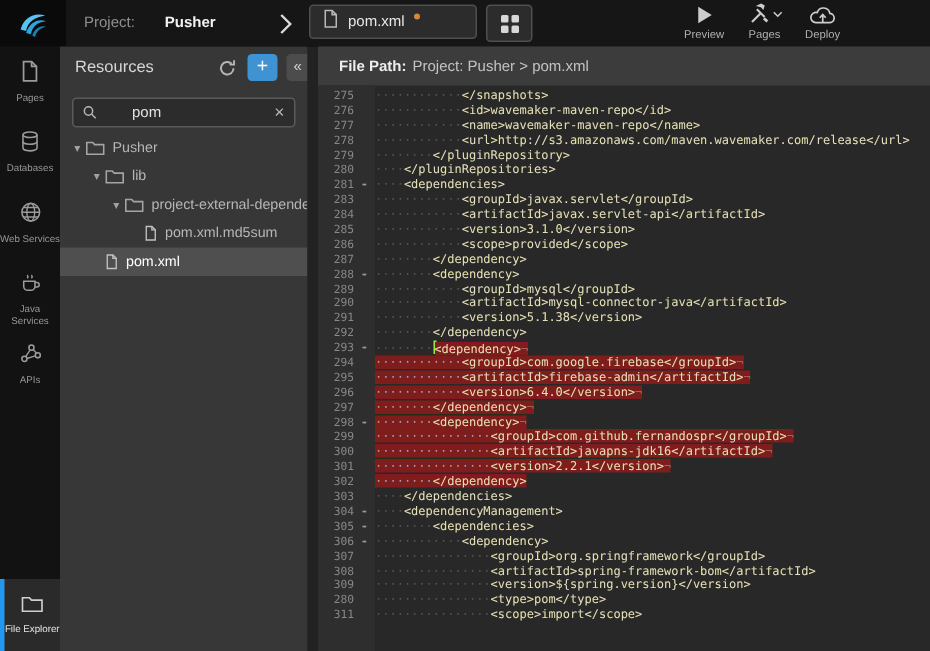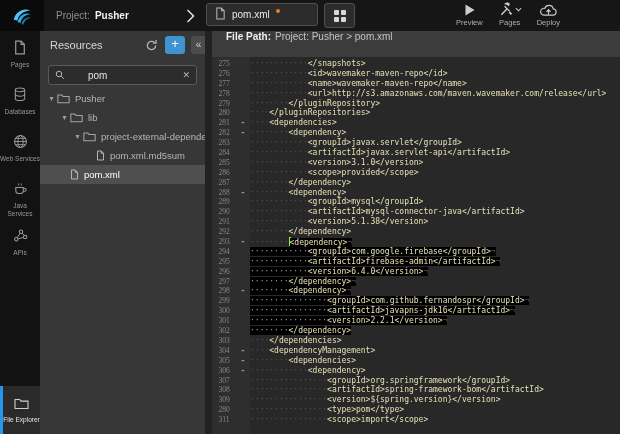--- a/index.html
+++ b/index.html
@@ -1,21 +1,21 @@
 <!DOCTYPE html>
 <html><head>
 <meta charset="utf-8">
 <style>
   html,body{margin:0;padding:0;background:#000;}
   #app{position:relative;width:620px;height:434px;overflow:hidden;background:#282828;
        font-family:"Liberation Sans",sans-serif;-webkit-font-smoothing:antialiased;}
   
   #topbar{position:absolute;left:0;top:0;width:620px;height:31px;background:#161616;border-bottom:1px solid #000;}
   #logo-box{position:absolute;left:0;top:0;width:44px;height:31px;background:#0a0a0a;display:flex;align-items:center;justify-content:center;}
-  #project{position:absolute;left:56px;top:0;height:31px;display:flex;align-items:center;gap:5px;font-size:10px;}
+  #project{position:absolute;left:56px;top:0;height:31px;display:flex;align-items:center;gap:20px;font-size:10px;}
   #project .plabel{color:#8f8f8f;}
   #project .pname{color:#f2f2f2;font-weight:bold;}
   #top-chevron{position:absolute;left:186px;top:8px;}
   #file-tab{position:absolute;left:206px;top:3px;width:112px;height:23px;background:#2c2c2c;border:1px solid #4f4f4f;border-radius:3px;display:flex;align-items:center;padding:0 8px;gap:6px;box-sizing:border-box;}
   #file-tab .tname{color:#e8e8e8;font-size:10px;}
   #mod-dot{width:4px;height:4px;border-radius:50%;background:#dd8433;margin-top:-8px;}
   #grid-btn{position:absolute;left:324px;top:3px;width:29px;height:23px;background:#2c2c2c;border:1px solid #4f4f4f;border-radius:3px;display:flex;align-items:center;justify-content:center;}
   .gridglyph{display:grid;grid-template-columns:5px 5px;grid-template-rows:5px 5px;gap:2px;}
   .gridglyph i{background:#d8d8d8;border-radius:1px;}
   #actions{position:absolute;left:456px;top:2px;display:flex;gap:15px;}
@@ -42,31 +42,31 @@
   #tree{margin-top:4px;}
   .trow{height:19px;display:flex;align-items:center;white-space:nowrap;overflow:hidden;cursor:pointer;}
   .trow .caret{width:11px;font-size:8px;color:#a0a0a0;text-align:center;flex:none;}
   .trow .ticon{flex:none;display:flex;margin-right:5px;}
   .trow .tlabel{font-size:9.5px;color:#b6b6b6;overflow:hidden;}
   .trow.selected{background:#4f4f4f;}
   .trow.selected .tlabel{color:#fff;}
   
   #editor{position:absolute;left:212px;top:31px;right:0;bottom:0;background:#282828;}
   #divider{position:absolute;left:205px;top:31px;width:7px;height:403px;background:#222;}
-  #filepath-bar{position:absolute;left:0;top:0;right:0;height:26px;background:#3c3c3c;display:flex;align-items:flex-start;padding-left:14px;font-size:10px;gap:4px;}
+  #filepath-bar{position:absolute;left:0;top:0;right:0;height:26px;background:#3c3c3c;display:flex;align-items:center;padding-left:14px;font-size:10px;gap:4px;}
   #filepath-bar .fp-label{color:#ededed;font-weight:bold;}
   #filepath-bar .fp-value{color:#c3c3c3;}
   #code-area{position:absolute;left:0;top:26px;right:0;bottom:0;overflow:hidden;padding-top:2px;cursor:text;}
   #gutter-bg{position:absolute;left:0;top:0;width:38px;height:100%;background:#2e2e2e;}
   .cline{position:relative;height:9.9px;line-height:9.9px;white-space:pre;font-family:"DejaVu Sans Mono",monospace;font-size:8px;}
-  .cline .num{display:inline-block;width:24px;text-align:center;color:#888;font-size:7.5px;vertical-align:top;font-family:Liberation Serif, serif;}
+  .cline .num{display:inline-block;width:24px;text-align:right;color:#888;font-size:7.5px;vertical-align:top;}
   .cline .fold{display:inline-block;width:14px;text-align:center;color:#9a9a9a;font-size:8px;vertical-align:top;font-weight:bold;}
   .ws{color:#555;}
   .codetxt{color:#e6e1b5;}
-  .sel{background:#000000;}
+  .sel{background:#7f1d1d;}
   .sel .ws{color:#98a2bd;}
   .eol{color:rgba(255,255,255,.30);}
   .cursor{display:inline-block;width:2px;height:9px;background:#8cf235;vertical-align:-1.5px;margin-right:-1px;}
 </style>
 </head>
 <body>
 
 <div id="app">
 
   <div id="topbar">
@@ -274,21 +274,20 @@
     <div id="code-area">
       <div id="gutter-bg"></div>
       <div id="code-lines">
           <div class="cline"><span class="num">275</span><span class="fold"></span><span class="ws">············</span><span class="codetxt">&lt;/snapshots&gt;</span></div>
           <div class="cline"><span class="num">276</span><span class="fold"></span><span class="ws">············</span><span class="codetxt">&lt;id&gt;wavemaker-maven-repo&lt;/id&gt;</span></div>
           <div class="cline"><span class="num">277</span><span class="fold"></span><span class="ws">············</span><span class="codetxt">&lt;name&gt;wavemaker-maven-repo&lt;/name&gt;</span></div>
           <div class="cline"><span class="num">278</span><span class="fold"></span><span class="ws">············</span><span class="codetxt">&lt;url&gt;http://s3.amazonaws.com/maven.wavemaker.com/release&lt;/url&gt;</span></div>
           <div class="cline"><span class="num">279</span><span class="fold"></span><span class="ws">········</span><span class="codetxt">&lt;/pluginRepository&gt;</span></div>
           <div class="cline"><span class="num">280</span><span class="fold"></span><span class="ws">····</span><span class="codetxt">&lt;/pluginRepositories&gt;</span></div>
           <div class="cline"><span class="num">281</span><span class="fold">-</span><span class="ws">····</span><span class="codetxt">&lt;dependencies&gt;</span></div>
-          <div class="cline"><span class="num">282</span><span class="fold">-</span><span class="ws">········</span><span class="codetxt">&lt;dependency&gt;</span></div>
           <div class="cline"><span class="num">283</span><span class="fold"></span><span class="ws">············</span><span class="codetxt">&lt;groupId&gt;javax.servlet&lt;/groupId&gt;</span></div>
           <div class="cline"><span class="num">284</span><span class="fold"></span><span class="ws">············</span><span class="codetxt">&lt;artifactId&gt;javax.servlet-api&lt;/artifactId&gt;</span></div>
           <div class="cline"><span class="num">285</span><span class="fold"></span><span class="ws">············</span><span class="codetxt">&lt;version&gt;3.1.0&lt;/version&gt;</span></div>
           <div class="cline"><span class="num">286</span><span class="fold"></span><span class="ws">············</span><span class="codetxt">&lt;scope&gt;provided&lt;/scope&gt;</span></div>
           <div class="cline"><span class="num">287</span><span class="fold"></span><span class="ws">········</span><span class="codetxt">&lt;/dependency&gt;</span></div>
           <div class="cline"><span class="num">288</span><span class="fold">-</span><span class="ws">········</span><span class="codetxt">&lt;dependency&gt;</span></div>
           <div class="cline"><span class="num">289</span><span class="fold"></span><span class="ws">············</span><span class="codetxt">&lt;groupId&gt;mysql&lt;/groupId&gt;</span></div>
           <div class="cline"><span class="num">290</span><span class="fold"></span><span class="ws">············</span><span class="codetxt">&lt;artifactId&gt;mysql-connector-java&lt;/artifactId&gt;</span></div>
           <div class="cline"><span class="num">291</span><span class="fold"></span><span class="ws">············</span><span class="codetxt">&lt;version&gt;5.1.38&lt;/version&gt;</span></div>
           <div class="cline"><span class="num">292</span><span class="fold"></span><span class="ws">········</span><span class="codetxt">&lt;/dependency&gt;</span></div>

